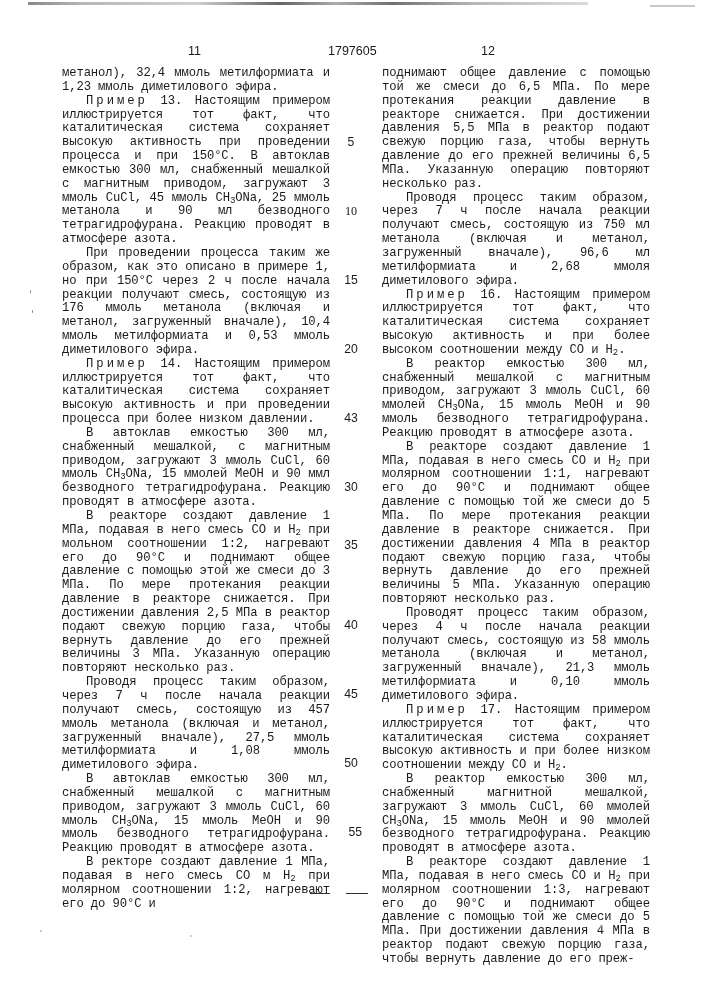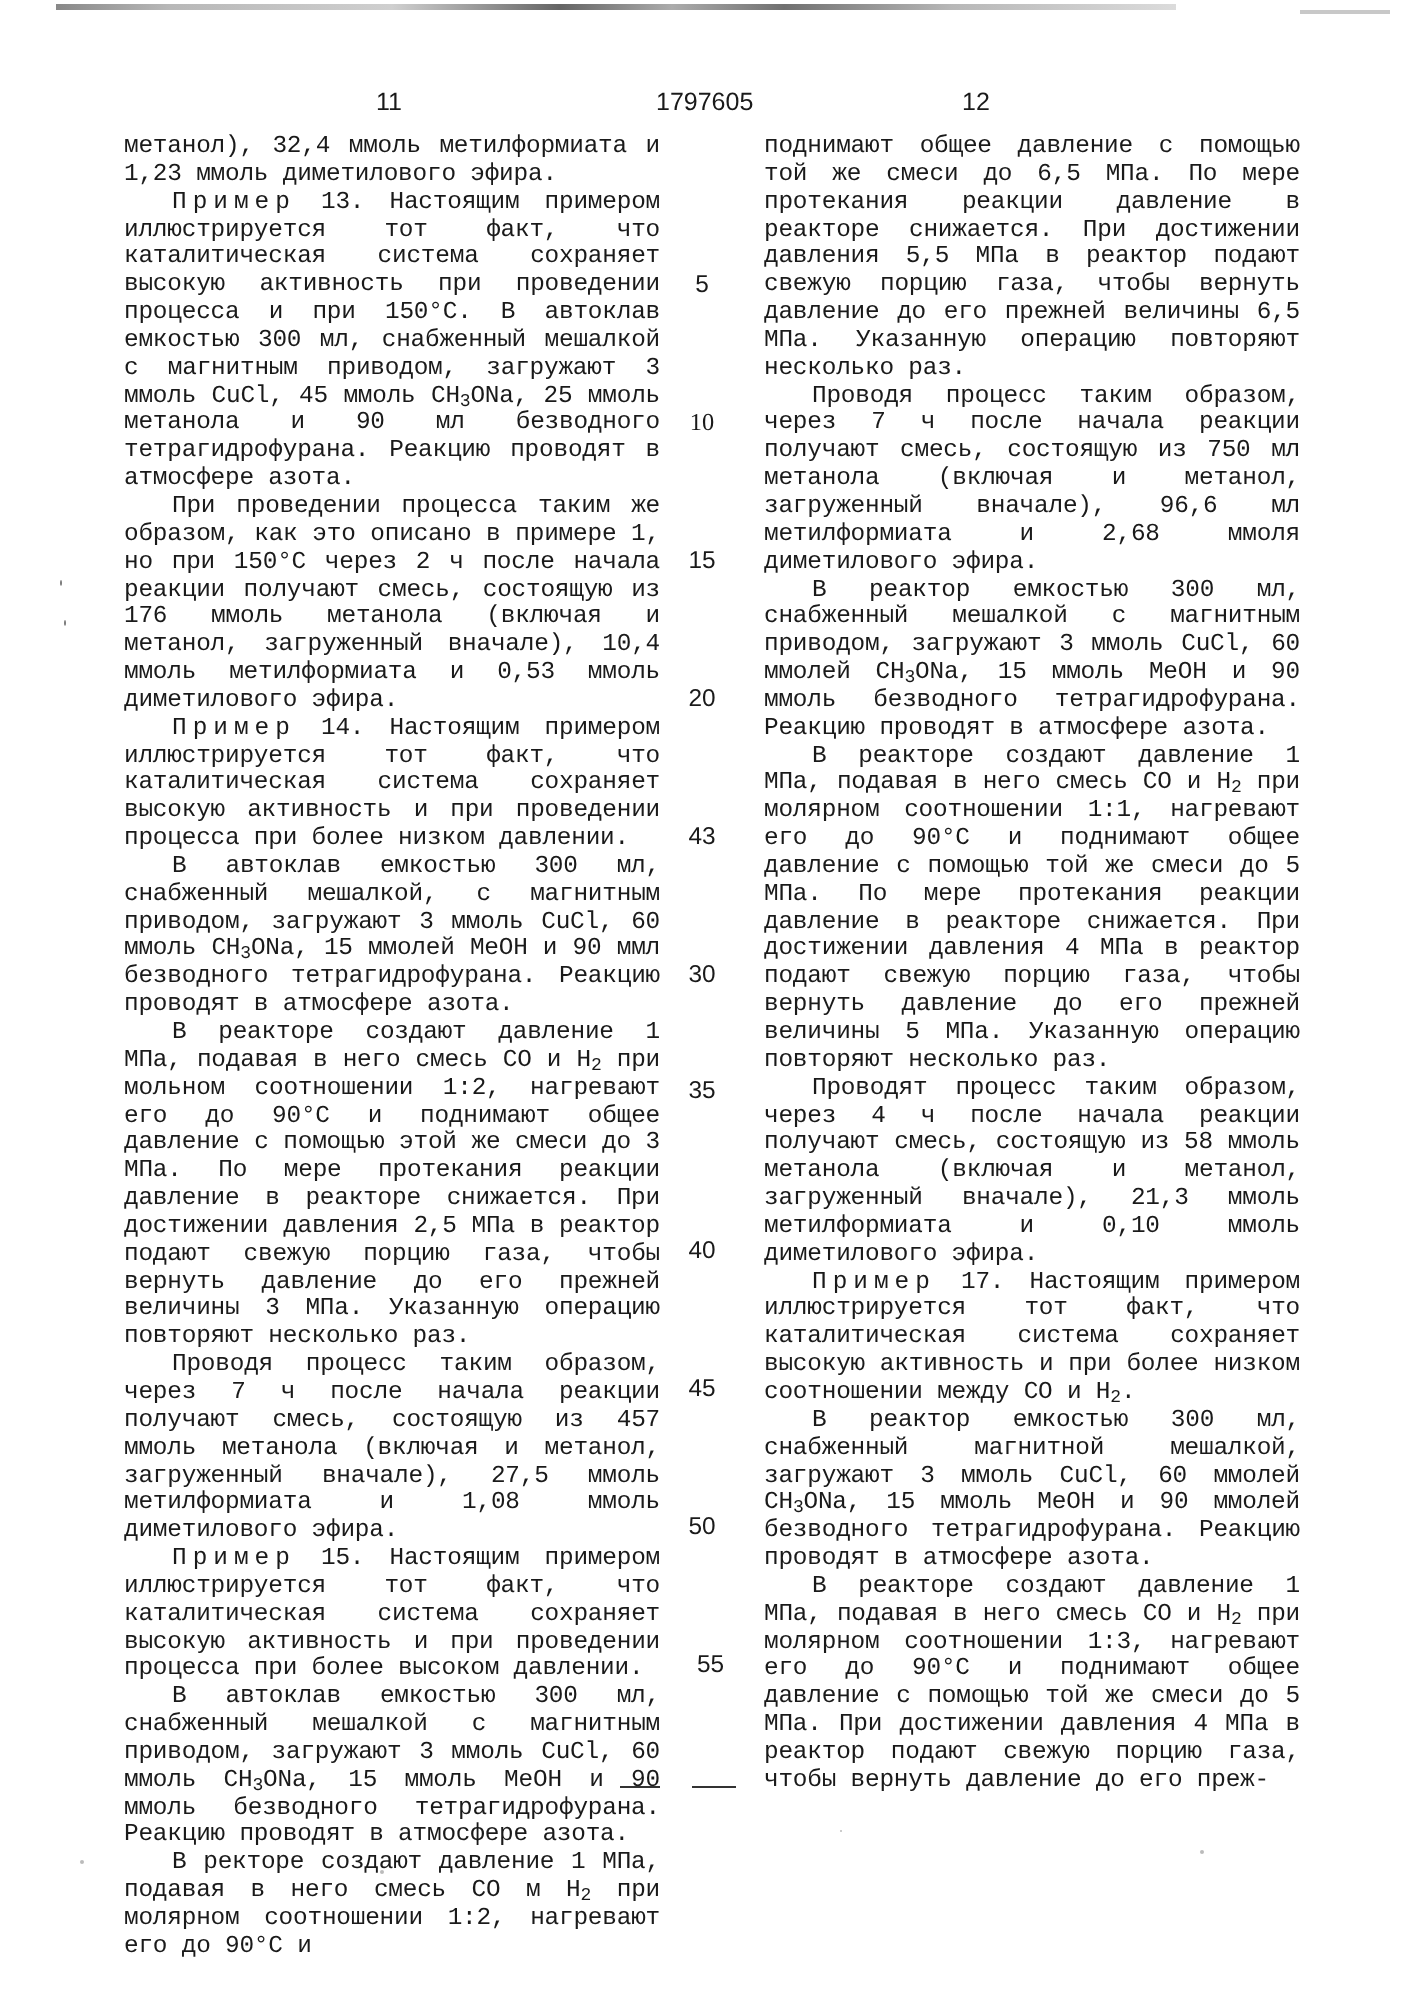--- a/index.html
+++ b/index.html
@@ -125,21 +125,20 @@
 </div>
 
 <div class="column col-left">
   <p>метанол), 32,4 ммоль метилформиата и 1,23 ммоль диметилового эфира.</p>
   <p class="indent"><span class="spaced">Пример</span><span> 13. Настоящим примером иллюстрируется тот факт, что каталитическая система сохраняет высокую активность при проведении процесса и при 150°С. В автоклав емкостью 300 мл, снабженный мешалкой с магнитным приводом, загружают 3 ммоль CuCl, 45 ммоль CH<sub>3</sub>ONa, 25 ммоль метанола и 90 мл безводного тетрагидрофурана. Реакцию проводят в атмосфере азота.</span></p>
   <p class="indent">При проведении процесса таким же образом, как это описано в примере 1, но при 150°С через 2 ч после начала реакции получают смесь, состоящую из 176 ммоль метанола (включая и метанол, загруженный вначале), 10,4 ммоль метилформиата и 0,53 ммоль диметилового эфира.</p>
   <p class="indent"><span class="spaced">Пример</span><span> 14. Настоящим примером иллюстрируется тот факт, что каталитическая система сохраняет высокую активность и при проведении процесса при более низком давлении.</span></p>
   <p class="indent">В автоклав емкостью 300 мл, снабженный мешалкой, с магнитным приводом, загружают 3 ммоль CuCl, 60 ммоль CH<sub>3</sub>ONa, 15 ммолей MeOH и 90 ммл безводного тетрагидрофурана. Реакцию проводят в атмосфере азота.</p>
   <p class="indent">В реакторе создают давление 1 МПа, подавая в него смесь CO и H<sub>2</sub> при мольном соотношении 1:2, нагревают его до 90°С и поднимают общее давление с помощью этой же смеси до 3 МПа. По мере протекания реакции давление в реакторе снижается. При достижении давления 2,5 МПа в реактор подают свежую порцию газа, чтобы вернуть давление до его прежней величины 3 МПа. Указанную операцию повторяют несколько раз.</p>
   <p class="indent">Проводя процесс таким образом, через 7 ч после начала реакции получают смесь, состоящую из 457 ммоль метанола (включая и метанол, загруженный вначале), 27,5 ммоль метилформиата и 1,08 ммоль диметилового эфира.</p>
-  <p class="indent"><span class="spaced">Пример</span><span> 15. Настоящим примером иллюстрируется тот факт, что каталитическая система сохраняет высокую активность и при проведении процесса при более высоком давлении.</span></p>
   <p class="indent">В автоклав емкостью 300 мл, снабженный мешалкой с магнитным приводом, загружают 3 ммоль CuCl, 60 ммоль CH<sub>3</sub>ONa, 15 ммоль MeOH и 90 ммоль безводного тетрагидрофурана. Реакцию проводят в атмосфере азота.</p>
   <p class="indent">В ректоре создают давление 1 МПа, подавая в него смесь CO м H<sub>2</sub> при молярном соотношении 1:2, нагревают его до 90°С и</p>
 </div>
 
 <div class="line-numbers">
   <span style="top: 69px;">5</span>
   <span style="top: 138px; font-family: Liberation Serif, serif;">10</span>
   <span style="top: 207px;">15</span>
   <span style="top: 276px;">20</span>
   <span style="top: 345px;">43</span>
@@ -147,20 +146,21 @@
   <span style="top: 472px;">35</span>
   <span style="top: 552px;">40</span>
   <span style="top: 621px;">45</span>
   <span style="top: 690px;">50</span>
   <span style="top: 759px; text-align: right;">55</span>
 </div>
 
 <div class="column col-right">
   <p>поднимают общее давление с помощью той же смеси до 6,5 МПа. По мере протекания реакции давление в реакторе снижается. При достижении давления 5,5 МПа в реактор подают свежую порцию газа, чтобы вернуть давление до его прежней величины 6,5 МПа. Указанную операцию повторяют несколько раз.</p>
   <p class="indent">Проводя процесс таким образом, через 7 ч после начала реакции получают смесь, состоящую из 750 мл метанола (включая и метанол, загруженный вначале), 96,6 мл метилформиата и 2,68 ммоля диметилового эфира.</p>
+  <p class="indent"><span class="spaced">Пример</span><span> 16. Настоящим примером иллюстрируется тот факт, что каталитическая система сохраняет высокую активность и при более высоком соотношении между CO и H<sub>2</sub>.</span></p>
   <p class="indent">В реактор емкостью 300 мл, снабженный мешалкой с магнитным приводом, загружают 3 ммоль CuCl, 60 ммолей CH<sub>3</sub>ONa, 15 ммоль MeOH и 90 ммоль безводного тетрагидрофурана. Реакцию проводят в атмосфере азота.</p>
   <p class="indent">В реакторе создают давление 1 МПа, подавая в него смесь CO и H<sub>2</sub> при молярном соотношении 1:1, нагревают его до 90°С и поднимают общее давление с помощью той же смеси до 5 МПа. По мере протекания реакции давление в реакторе снижается. При достижении давления 4 МПа в реактор подают свежую порцию газа, чтобы вернуть давление до его прежней величины 5 МПа. Указанную операцию повторяют несколько раз.</p>
   <p class="indent">Проводят процесс таким образом, через 4 ч после начала реакции получают смесь, состоящую из 58 ммоль метанола (включая и метанол, загруженный вначале), 21,3 ммоль метилформиата и 0,10 ммоль диметилового эфира.</p>
   <p class="indent"><span class="spaced">Пример</span><span> 17. Настоящим примером иллюстрируется тот факт, что каталитическая система сохраняет высокую активность и при более низком соотношении между CO и H<sub>2</sub>.</span></p>
   <p class="indent">В реактор емкостью 300 мл, снабженный магнитной мешалкой, загружают 3 ммоль CuCl, 60 ммолей CH<sub>3</sub>ONa, 15 ммоль MeOH и 90 ммолей безводного тетрагидрофурана. Реакцию проводят в атмосфере азота.</p>
   <p class="indent">В реакторе создают давление 1 МПа, подавая в него смесь CO и H<sub>2</sub> при молярном соотношении 1:3, нагревают его до 90°С и поднимают общее давление с помощью той же смеси до 5 МПа. При достижении давления 4 МПа в реактор подают свежую порцию газа, чтобы вернуть давление до его преж-</p>
 </div>
 
 <div class="end-mark-left"></div>
 <div class="end-mark-right"></div>

